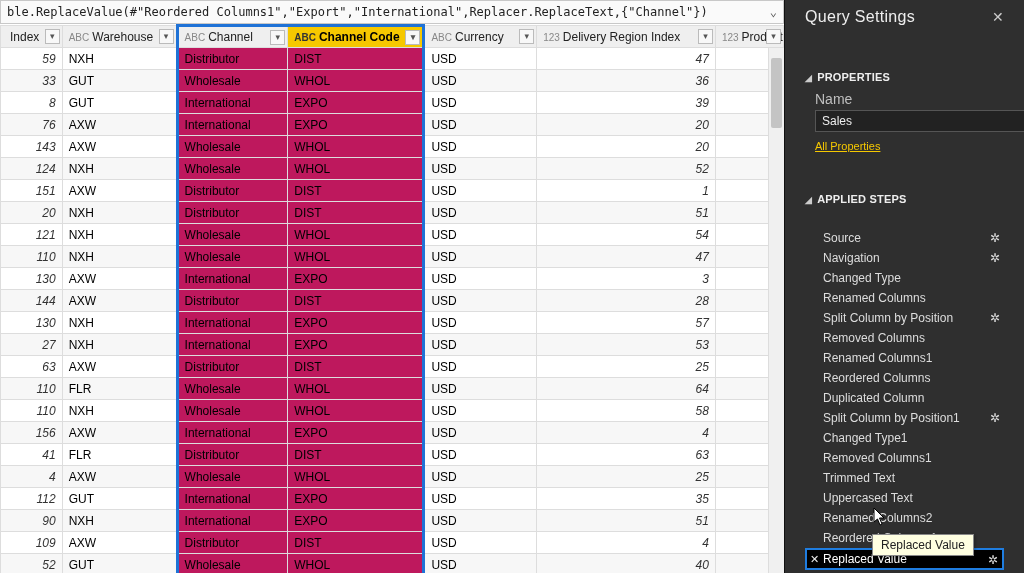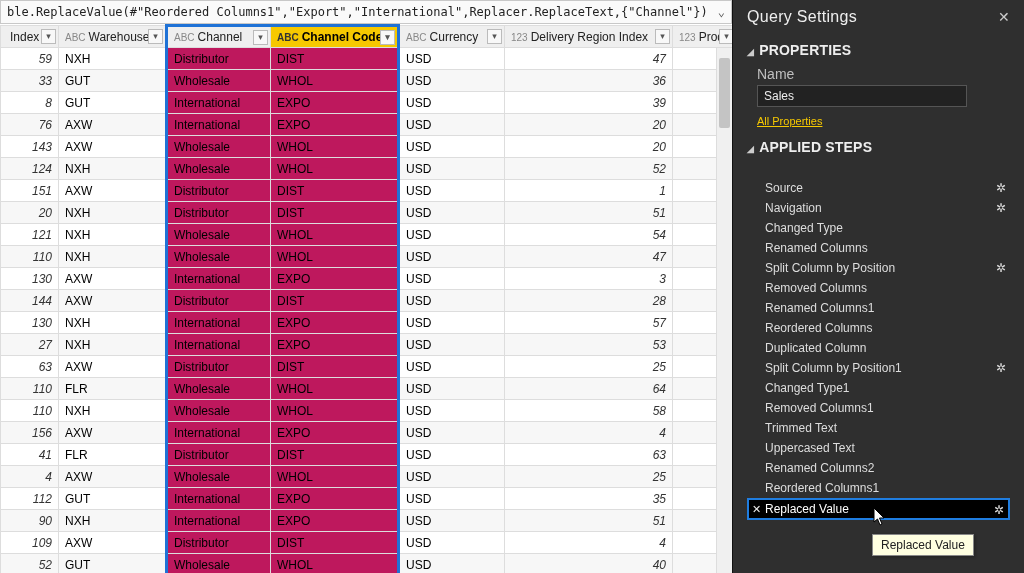--- a/index.html
+++ b/index.html
@@ -94,45 +94,46 @@
     border-radius: 2px;
   }
 
   
   .hi-col-left { border-left: 3px solid #1f72d6 !important; }
   .hi-col-right { border-right: 3px solid #1f72d6 !important; }
   th.hi-top { border-top: 3px solid #1f72d6 !important; }
 
   
   .panel {
-    width: 292px;
+    width: 240px;
     background: #2f2f2f;
     color: #ddd;
     display: flex;
     flex-direction: column;
-    padding: 8px 14px 0;
+    padding: 8px 20px 0;
     border-left: 1px solid #111;
   }
   .panel-hdr {
     display: flex;
     justify-content: space-between;
     align-items: center;
     font-size: 16px;
     font-weight: 300;
     color: #eee;
     padding: 0 0 10px;
     letter-spacing: .3px;
   }
   .panel-hdr .x { color: #ccc; font-size: 14px; cursor: pointer; }
   .sect-title {
-    font-size: 14px;
+    font-size: 11px;
     font-weight: 700;
     color: #eee;
     letter-spacing: .2px;
     padding: 6px 0 4px;
+    margin-top: 29px;
   }
   .sect-title::before {
     content: "◢";
     font-size: 9px;
     margin-right: 5px;
     transform: rotate(0);
     display: inline-block;
     color: #ccc;
   }
   .prop-label { font-size: 14px; color: #bfbfbf; padding: 4px 0 3px 10px; }

